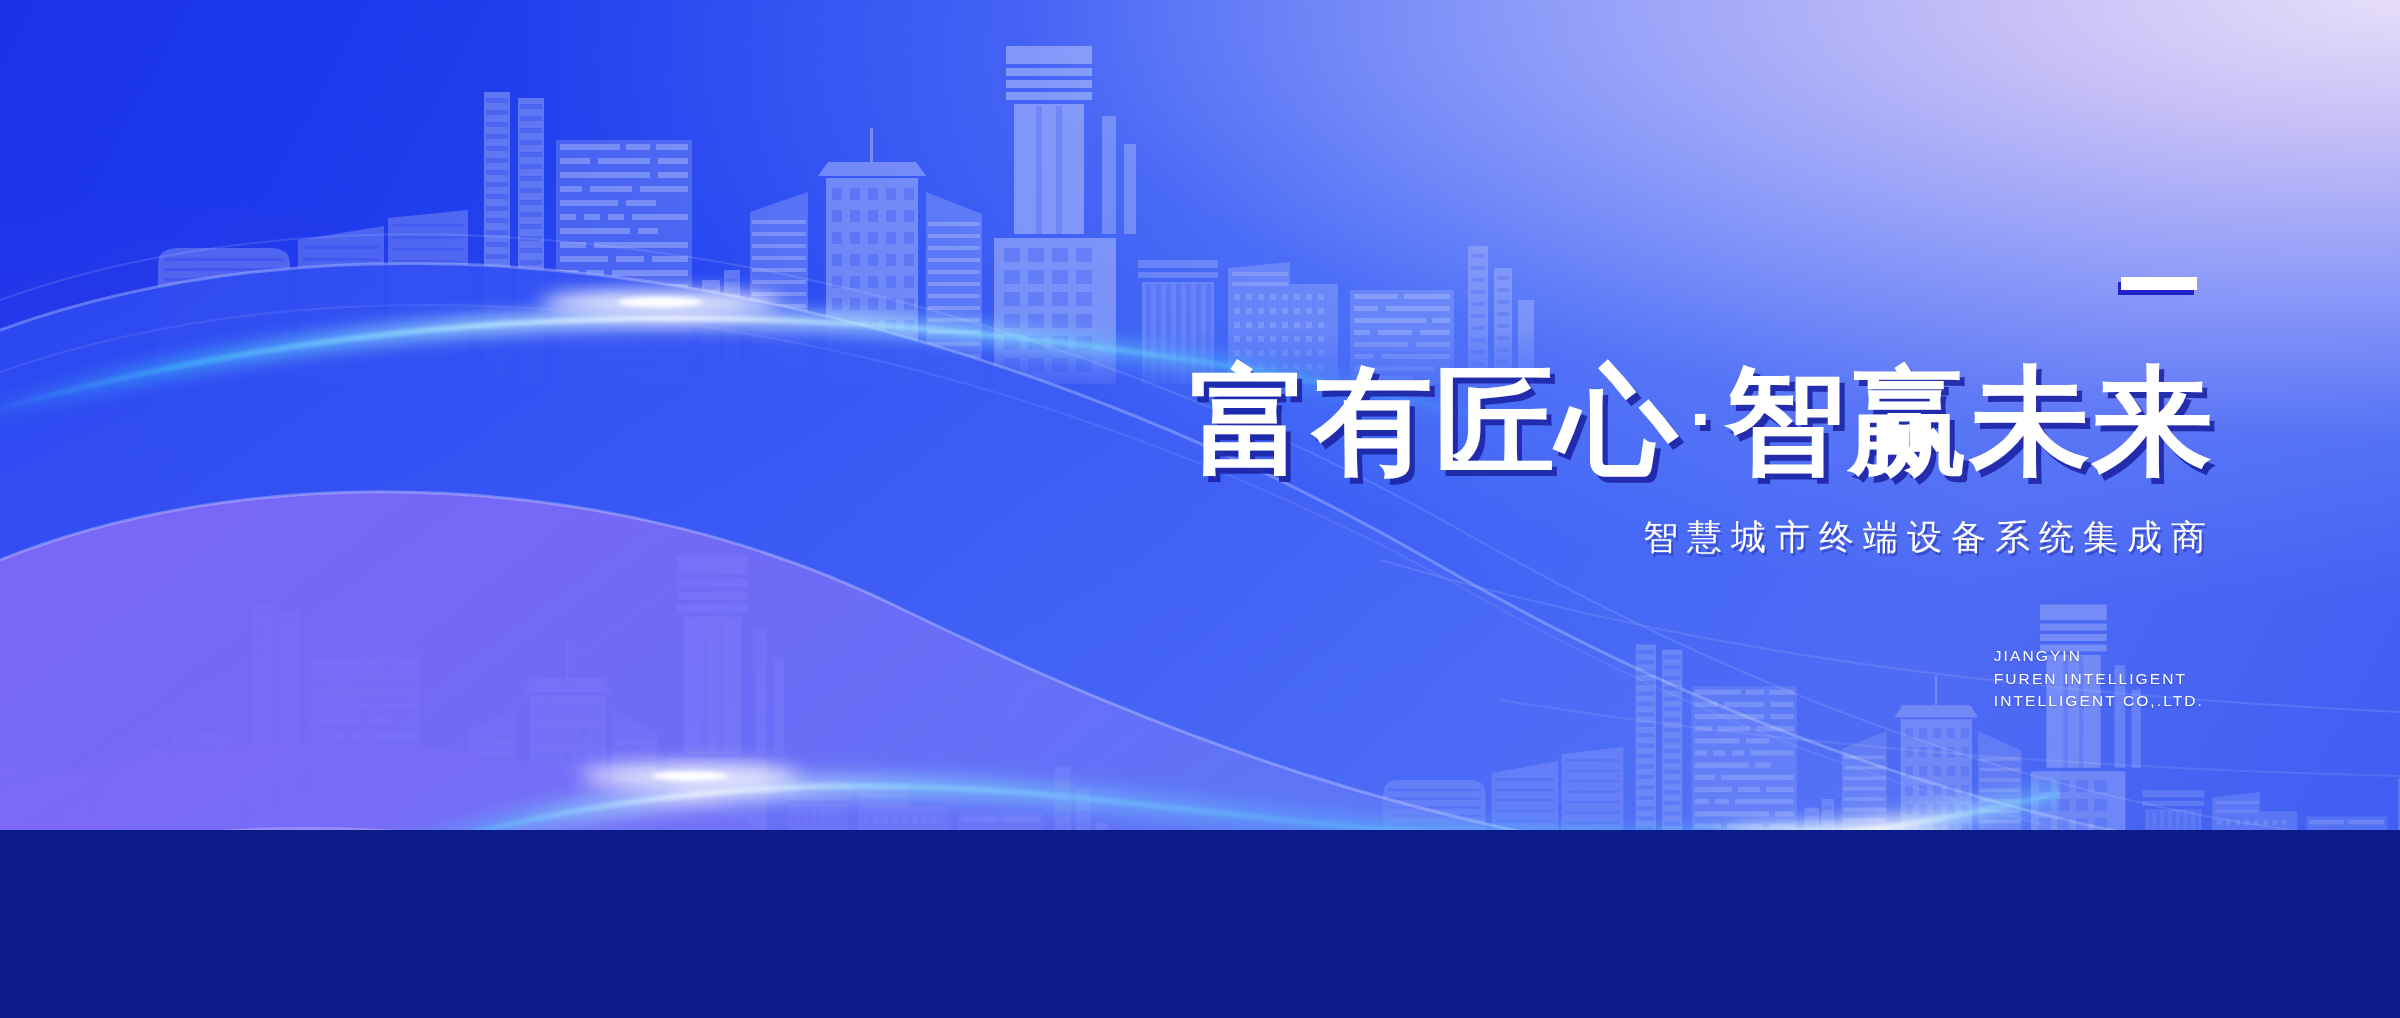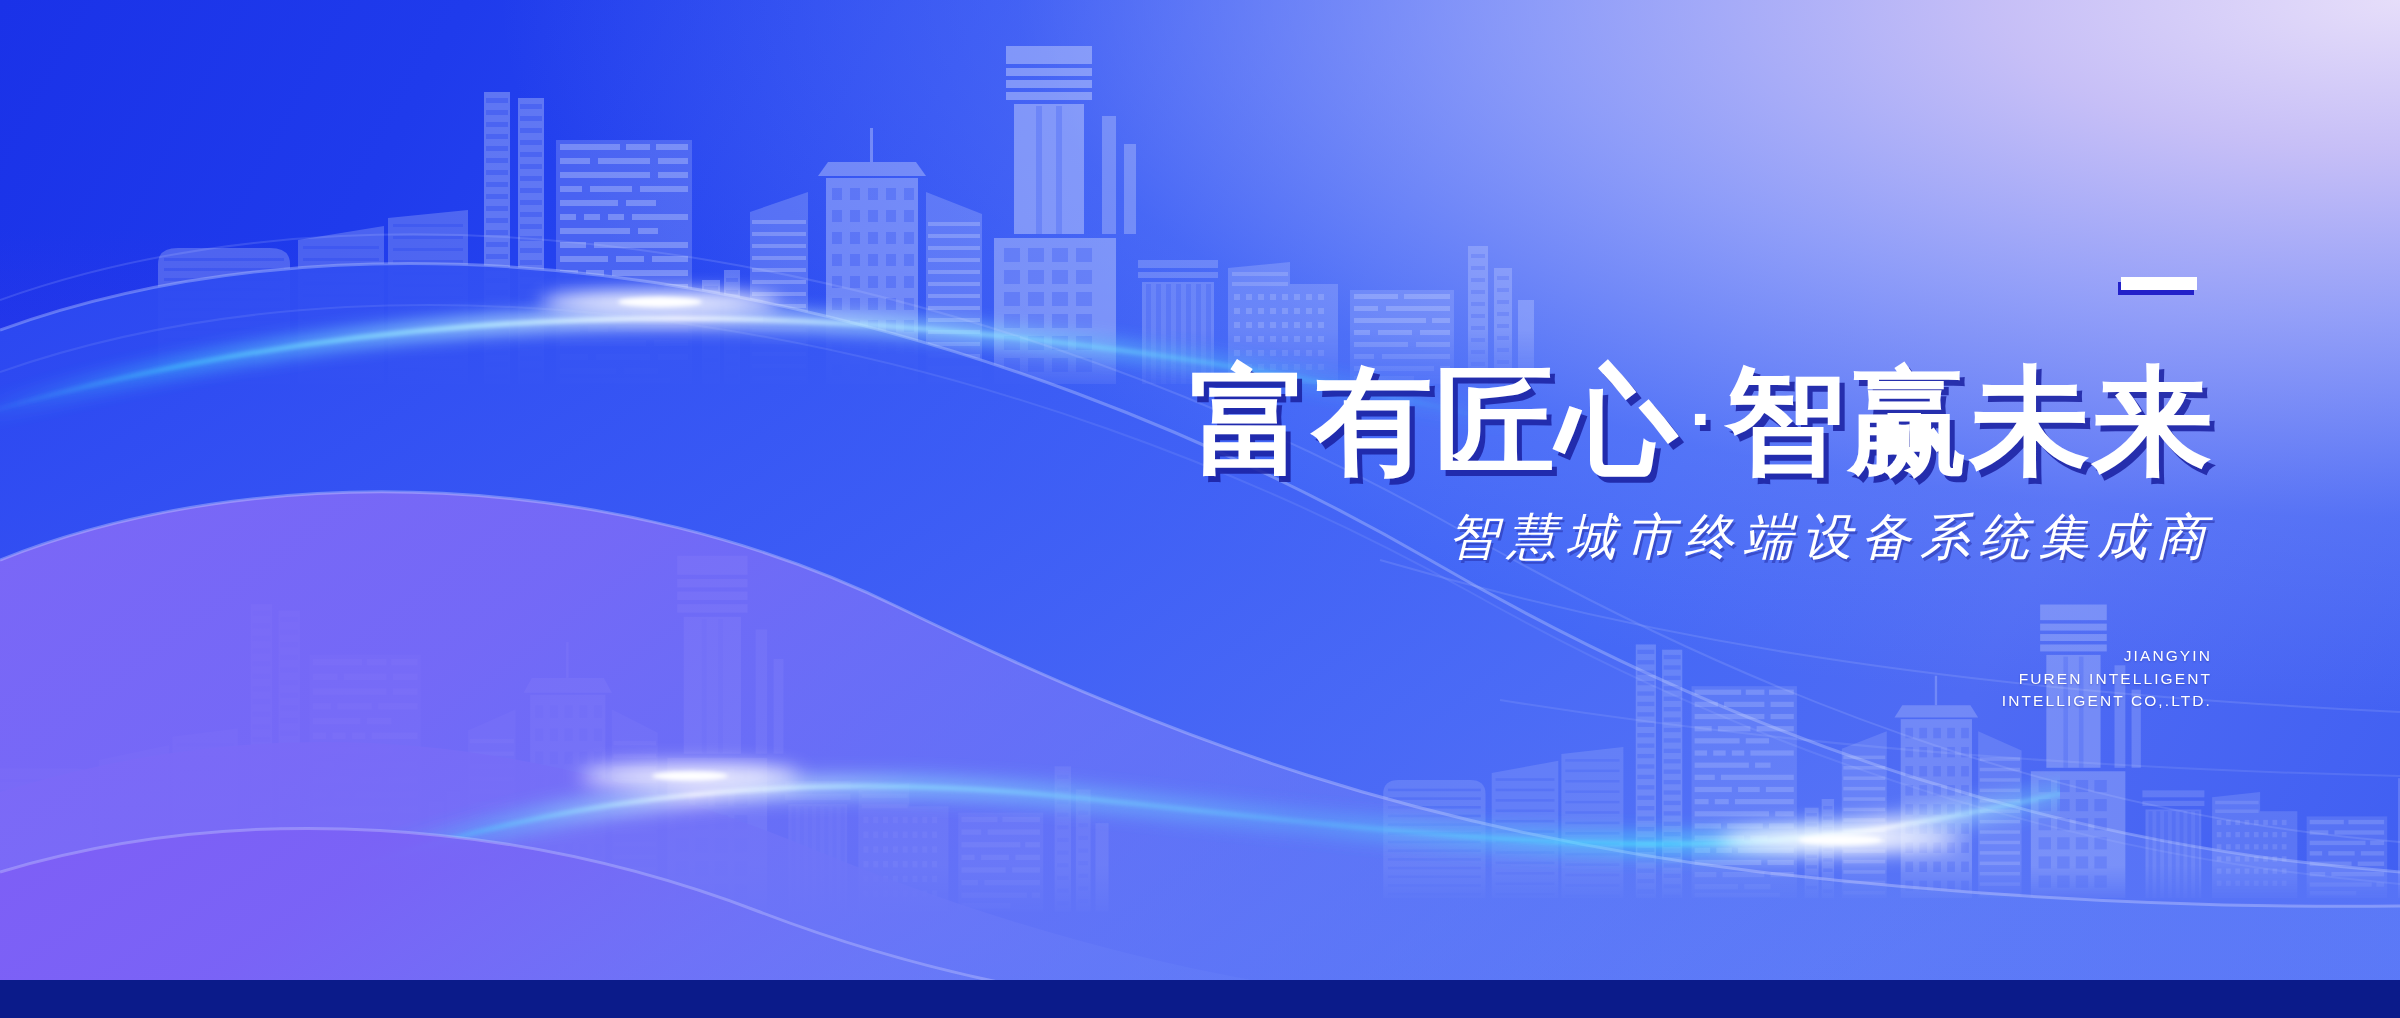--- a/index.html
+++ b/index.html
@@ -7,21 +7,21 @@
     padding: 0;
     background: #0b1b8a;
   }
   body {
     font-family: "Liberation Sans", sans-serif;
   }
 
   #banner {
     position: relative;
     width: 2400px;
-    height: 980px;
+    height: 830px;
     overflow: hidden;
     
     background:
       radial-gradient(120% 110% at 100% 0%,
         rgba(233,224,250,0.98) 0%,
         rgba(209,198,247,0.92) 14%,
         rgba(176,181,250,0.70) 30%,
         rgba(120,145,250,0.30) 48%,
         rgba(60,100,245,0.00) 66%),
       radial-gradient(110% 120% at 0% 100%,
@@ -88,37 +88,35 @@
     font-size: 74px;
     vertical-align: 18px;
     padding: 0 10px;
     letter-spacing: 0;
   }
 
   #sub-title {
     position: absolute;
     right: 185px;
     top: 508px;
-    font-size: 50px;
+    font-size: 35px;
     line-height: 58px;
     font-weight: 400;
     color: #ffffff;
     letter-spacing: 9px;
     white-space: nowrap;
     text-indent: 9px;
     text-shadow: 2px 3px 0 rgba(30,36,150,0.45);
     font-family: "Liberation Sans", "DejaVu Sans", sans-serif;
-    font-style: italic;
   }
 
   #company-en {
     position: absolute;
-    right: 188px;
+    right: 196px;
     top: 645px;
-    text-align: right;
     color: #ffffff;
     font-size: 15.5px;
     line-height: 22.5px;
     letter-spacing: 2.1px;
     font-weight: 400;
     white-space: nowrap;
     font-family: "Liberation Sans", "DejaVu Sans", sans-serif;
     text-shadow: 0 1px 2px rgba(25,30,130,0.35);
   }
   #company-en div { display: block; }

